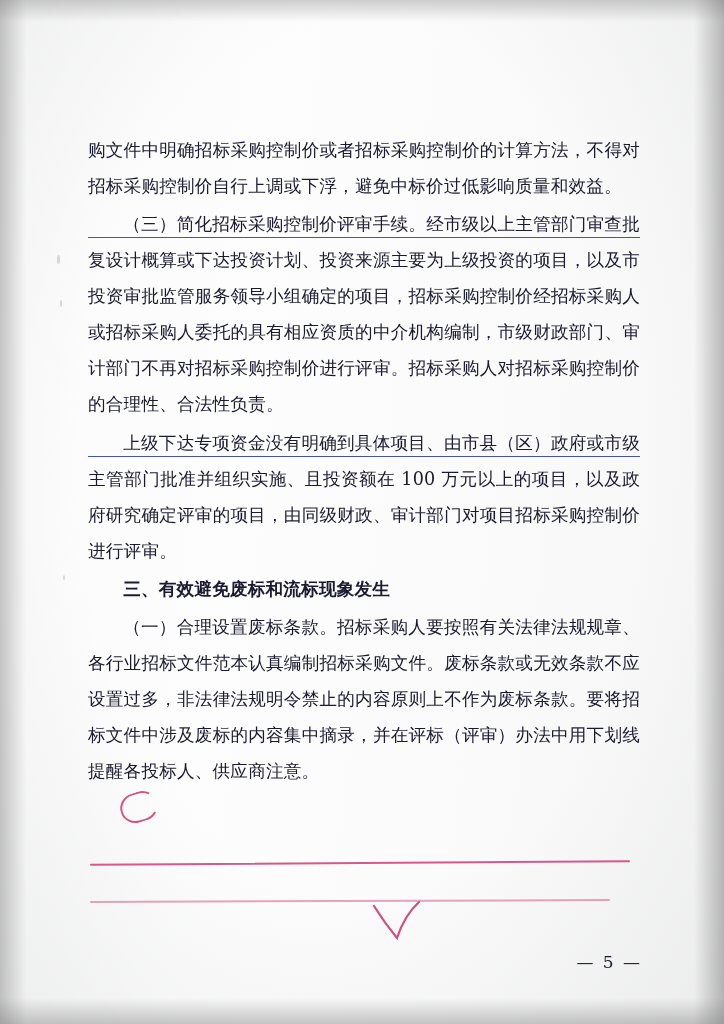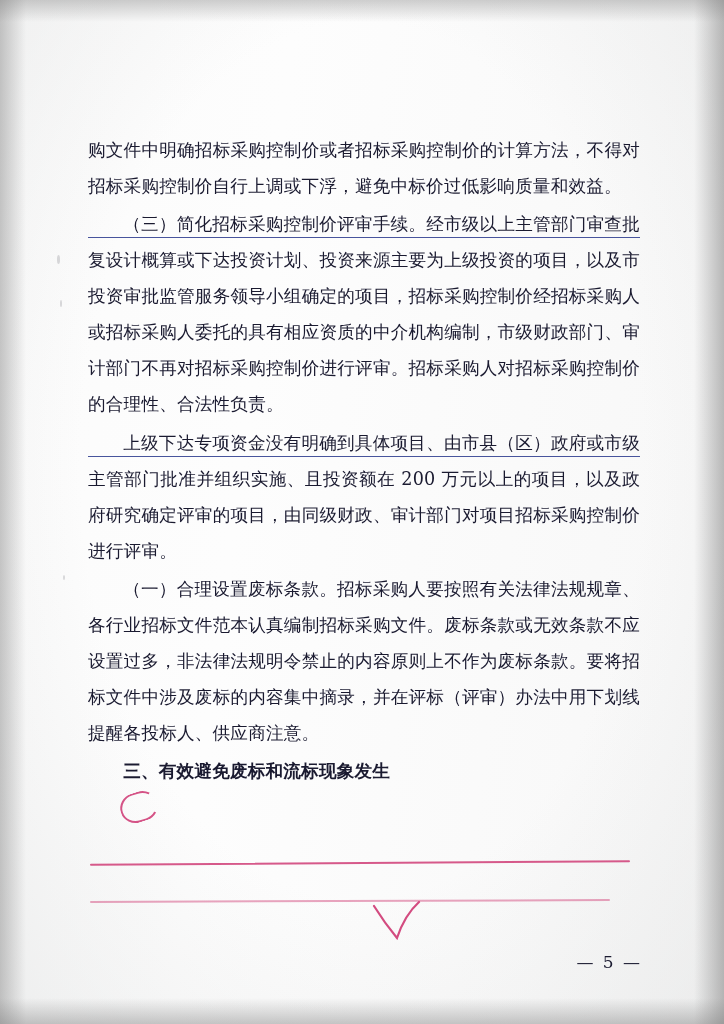--- a/index.html
+++ b/index.html
@@ -142,25 +142,25 @@
 <div class="page">
 
   <div class="paper-tint"></div>
 
   <div class="content">
 
     <p class="para">购文件中明确招标采购控制价或者招标采购控制价的计算方法，不得对招标采购控制价自行上调或下浮，避免中标价过低影响质量和效益。</p>
 
     <p class="para indent ul-blue">（三）简化招标采购控制价评审手续。经市级以上主管部门审查批复设计概算或下达投资计划、投资来源主要为上级投资的项目，以及市投资审批监管服务领导小组确定的项目，招标采购控制价经招标采购人或招标采购人委托的具有相应资质的中介机构编制，市级财政部门、审计部门不再对招标采购控制价进行评审。招标采购人对招标采购控制价的合理性、合法性负责。</p>
 
-    <p class="para indent ul-blue-2">上级下达专项资金没有明确到具体项目、由市县（区）政府或市级主管部门批准并组织实施、且投资额在 200 万元以上的项目，以及政府研究确定评审的项目，由同级财政、审计部门对项目招标采购控制价进行评审。</p>
+    <p class="para indent ul-blue-2">上级下达专项资金没有明确到具体项目、由市县（区）政府或市级主管部门批准并组织实施、且投资额在 100 万元以上的项目，以及政府研究确定评审的项目，由同级财政、审计部门对项目招标采购控制价进行评审。</p>
+
+    <p class="para heading">三、有效避免废标和流标现象发生</p>
 
     <p class="para indent">（一）合理设置废标条款。招标采购人要按照有关法律法规规章、各行业招标文件范本认真编制招标采购文件。废标条款或无效条款不应设置过多，非法律法规明令禁止的内容原则上不作为废标条款。要将招标文件中涉及废标的内容集中摘录，并在评标（评审）办法中用下划线提醒各投标人、供应商注意。</p>
-
-    <p class="para heading">三、有效避免废标和流标现象发生</p>
 
 
   </div>
 
   <div class="marker-circle" style="left:120px; top:792px;"></div>
 
   <div class="ink-red-line" style="left:90px; top:862px; width:540px; transform: rotate(-0.35deg);"></div>
   <div class="ink-red-line" style="left:90px; top:900px; width:520px; transform: rotate(-0.2deg); opacity:.5;"></div>
 
   <svg class="marker-check" style="left:370px; top:900px;" viewBox="0 0 52 40">

